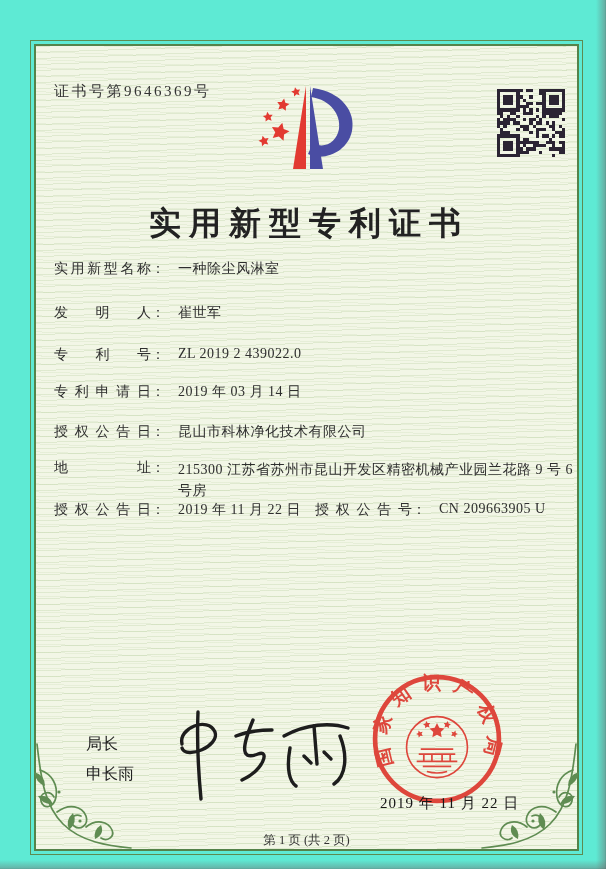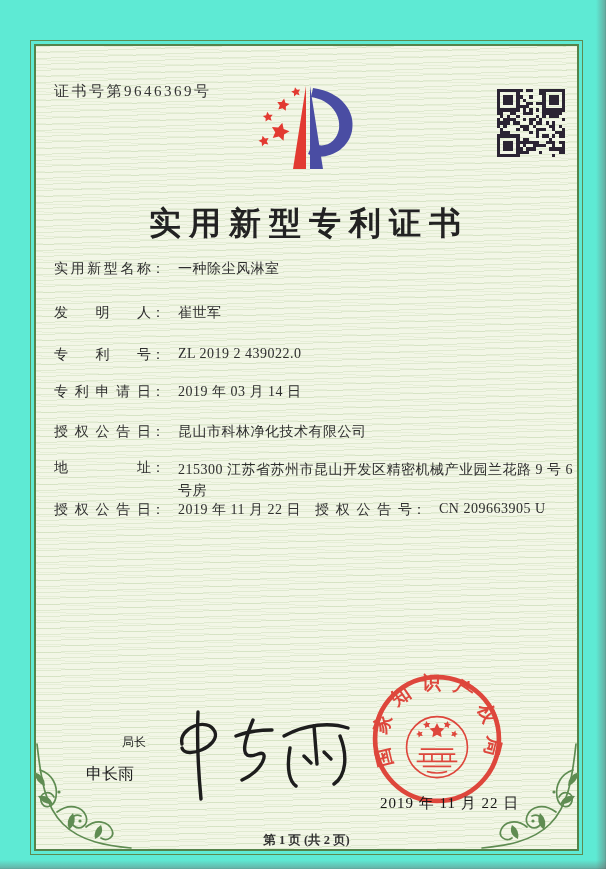--- a/index.html
+++ b/index.html
@@ -27,26 +27,26 @@
   .field-row{position:absolute;left:54px;width:510px;font-size:14px;color:#2e2e2e;white-space:nowrap;}
   .r1{top:260px}.r2{top:304px}.r3{top:346px}.r4{top:383px}.r5{top:423px}.r6{top:459px}.r7{top:501px}
   .flabel{display:inline-block;width:97px;text-align:justify;text-align-last:justify;vertical-align:top;}
   .fcolon{display:inline-block;vertical-align:top;}
   .fvalue{display:inline-block;padding-left:13px;vertical-align:top;letter-spacing:.5px;}
   .fvalue.wrap{white-space:normal;width:398px;line-height:21px;}
   .pair2{position:absolute;left:261px;top:0;}
   .paras{position:absolute;left:54px;top:528px;width:503px;font-size:14px;line-height:21.5px;
     text-align:justify;color:#333;font-style:italic;}
   .paras p{margin:0;text-indent:2em;}
-  .sig-title{position:absolute;left:86px;top:734px;font-size:12px;color:#222;font-family:"Liberation Sans","DejaVu Sans",sans-serif;margin-left:36px;}
+  .sig-title{position:absolute;left:86px;top:734px;font-size:16px;color:#222;font-family:"Liberation Sans","DejaVu Sans",sans-serif;}
   .sig-name{position:absolute;left:86px;top:764px;font-size:16px;color:#222;font-family:"Liberation Sans","DejaVu Sans",sans-serif;}
   .sig-hand{position:absolute;left:168px;top:706px;width:185px;height:98px;}
   .seal{position:absolute;left:370px;top:672px;width:134px;height:134px;opacity:.93;}
   .seal-date{position:absolute;left:380px;top:794px;font-size:15px;letter-spacing:1px;color:#161616;z-index:5;}
-  .footer{position:absolute;left:30px;top:832px;width:553px;text-align:center;font-size:12.5px;color:#333;font-weight:bold;}
+  .footer{position:absolute;left:30px;top:832px;width:553px;text-align:center;font-size:12.5px;color:#333;}
   .orn{position:absolute;width:100px;height:108px;z-index:1;}
   .orn-left{left:33px;top:742px;}
   .orn-right{left:480px;top:742px;transform:scaleX(-1);}
 </style>
 </head>
 <body>
 
 <div class="stage">
 
   <svg width="0" height="0" style="position:absolute">

